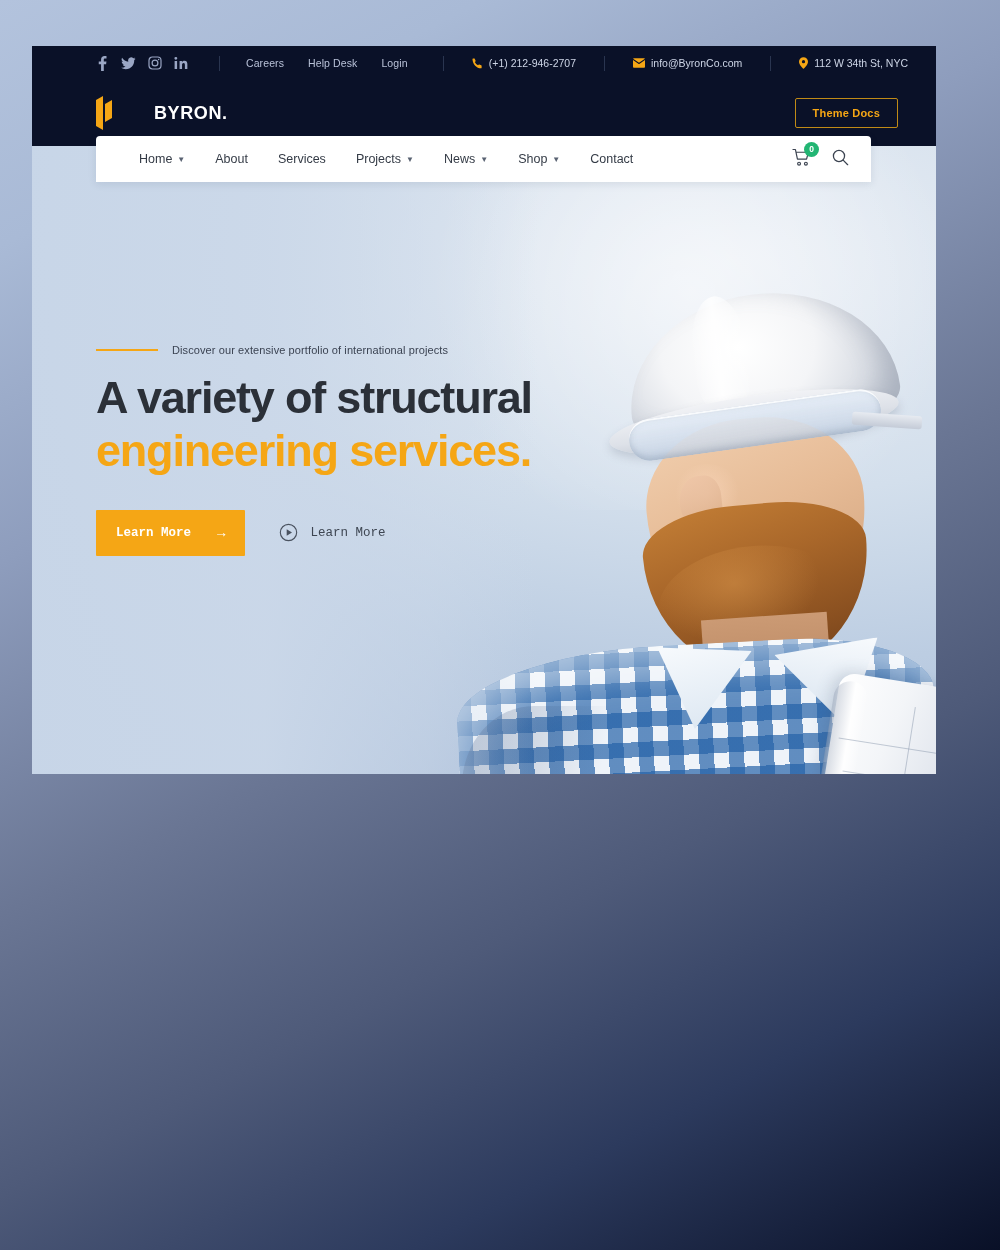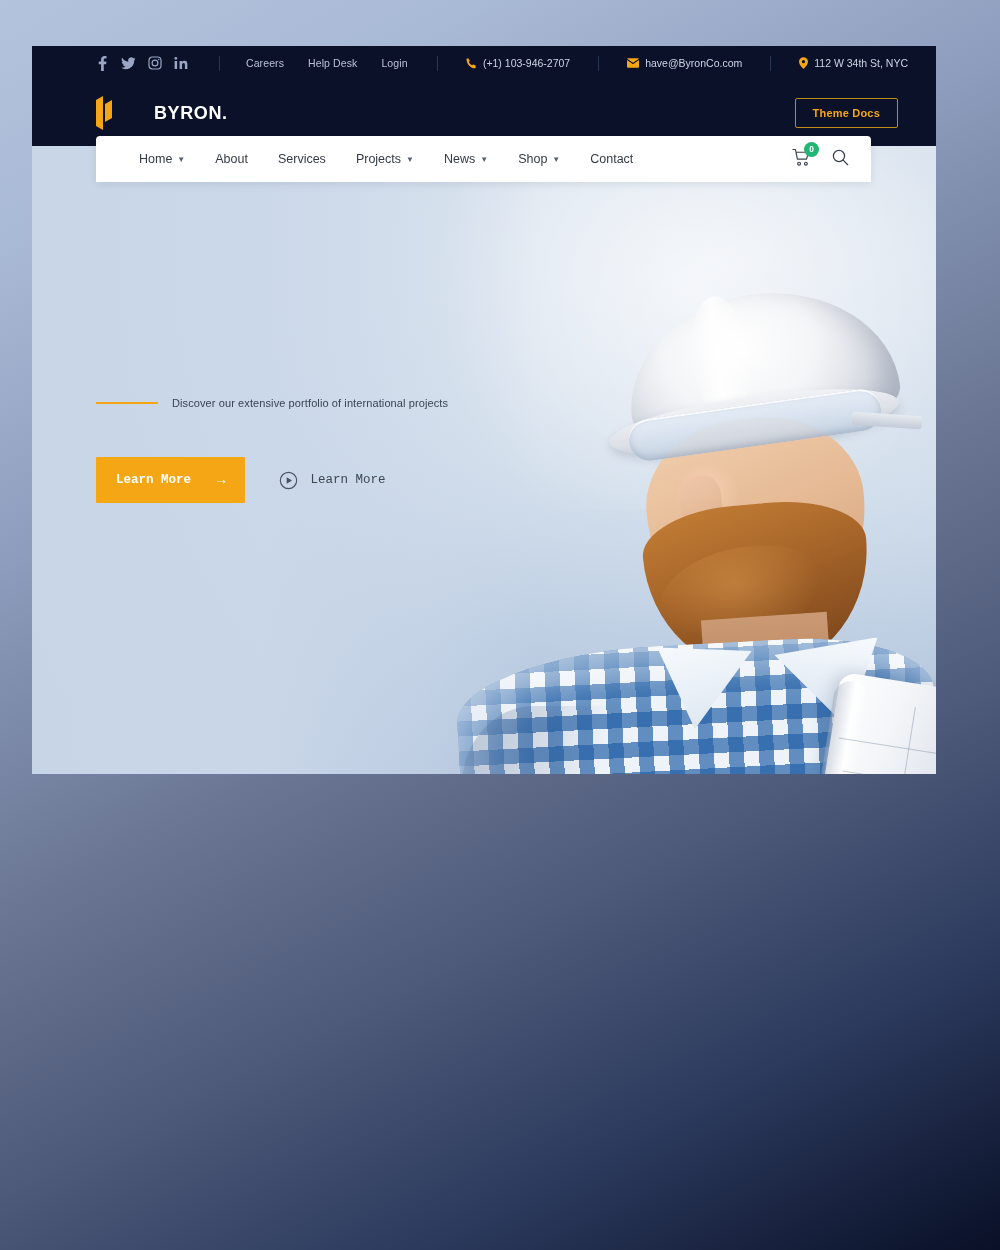--- a/index.html
+++ b/index.html
@@ -522,32 +522,32 @@
 
     <div class="topbar-right">
       <span class="vsep"></span>
 
       <div class="contact-item">
         <span class="ci-ic">
           <svg width="11" height="11" viewBox="0 0 12 12" fill="currentColor">
               <path d="M2.4.5c.3 0 .56.18.67.46l.86 2.06a.73.73 0 0 1-.2.83l-.7.58a7.6 7.6 0 0 0 3.54 3.54l.58-.7a.73.73 0 0 1 .83-.2l2.06.86c.28.11.46.37.46.67v1.9c0 .4-.33.72-.73.7C4.9 11 1 7.1.5 1.24A.7.7 0 0 1 1.2.5h1.2z"></path>
             </svg>
         </span>
-        <span>(+1) 103-946-2707</span>
+        <span>(+1) 212-946-2707</span>
       </div>
 
       <span class="vsep"></span>
 
       <div class="contact-item">
         <span class="ci-ic">
           <svg width="12" height="10" viewBox="0 0 14 11" fill="currentColor">
               <path d="M1 0h12a1 1 0 0 1 .93.64L7 5.3.07.64A1 1 0 0 1 1 0zm13 2.1V10a1 1 0 0 1-1 1H1a1 1 0 0 1-1-1V2.1l6.7 4.47a.55.55 0 0 0 .6 0L14 2.1z"></path>
             </svg>
         </span>
-        <span>have@ByronCo.com</span>
+        <span>info@ByronCo.com</span>
       </div>
 
       <span class="vsep"></span>
 
       <div class="contact-item">
         <span class="ci-ic">
           <svg width="9" height="12" viewBox="0 0 10 13" fill="currentColor">
               <path d="M5 0a5 5 0 0 0-5 5c0 3.6 5 8 5 8s5-4.4 5-8a5 5 0 0 0-5-5zm0 6.8A1.8 1.8 0 1 1 5 3.2a1.8 1.8 0 0 1 0 3.6z"></path>
             </svg>
         </span>
@@ -598,20 +598,24 @@
       <div class="bp-line bp4"></div>
       <div class="hero-fade"></div>
     </div>
 
     <div class="hero-inner">
       <div class="eyebrow">
         <span class="eyebrow-line"></span>
         <span class="eyebrow-text">Discover our extensive portfolio of international projects</span>
       </div>
 
+      <h1 class="h1">
+        <span>A variety of structural</span>
+        <span class="accent">engineering services.</span>
+      </h1>
 
 
       <div class="cta-row">
         <button class="btn-primary">
           <span>Learn More</span>
           <span class="arr">→</span>
         </button>
 
         <div class="btn-video">
           <span class="play-ic">

